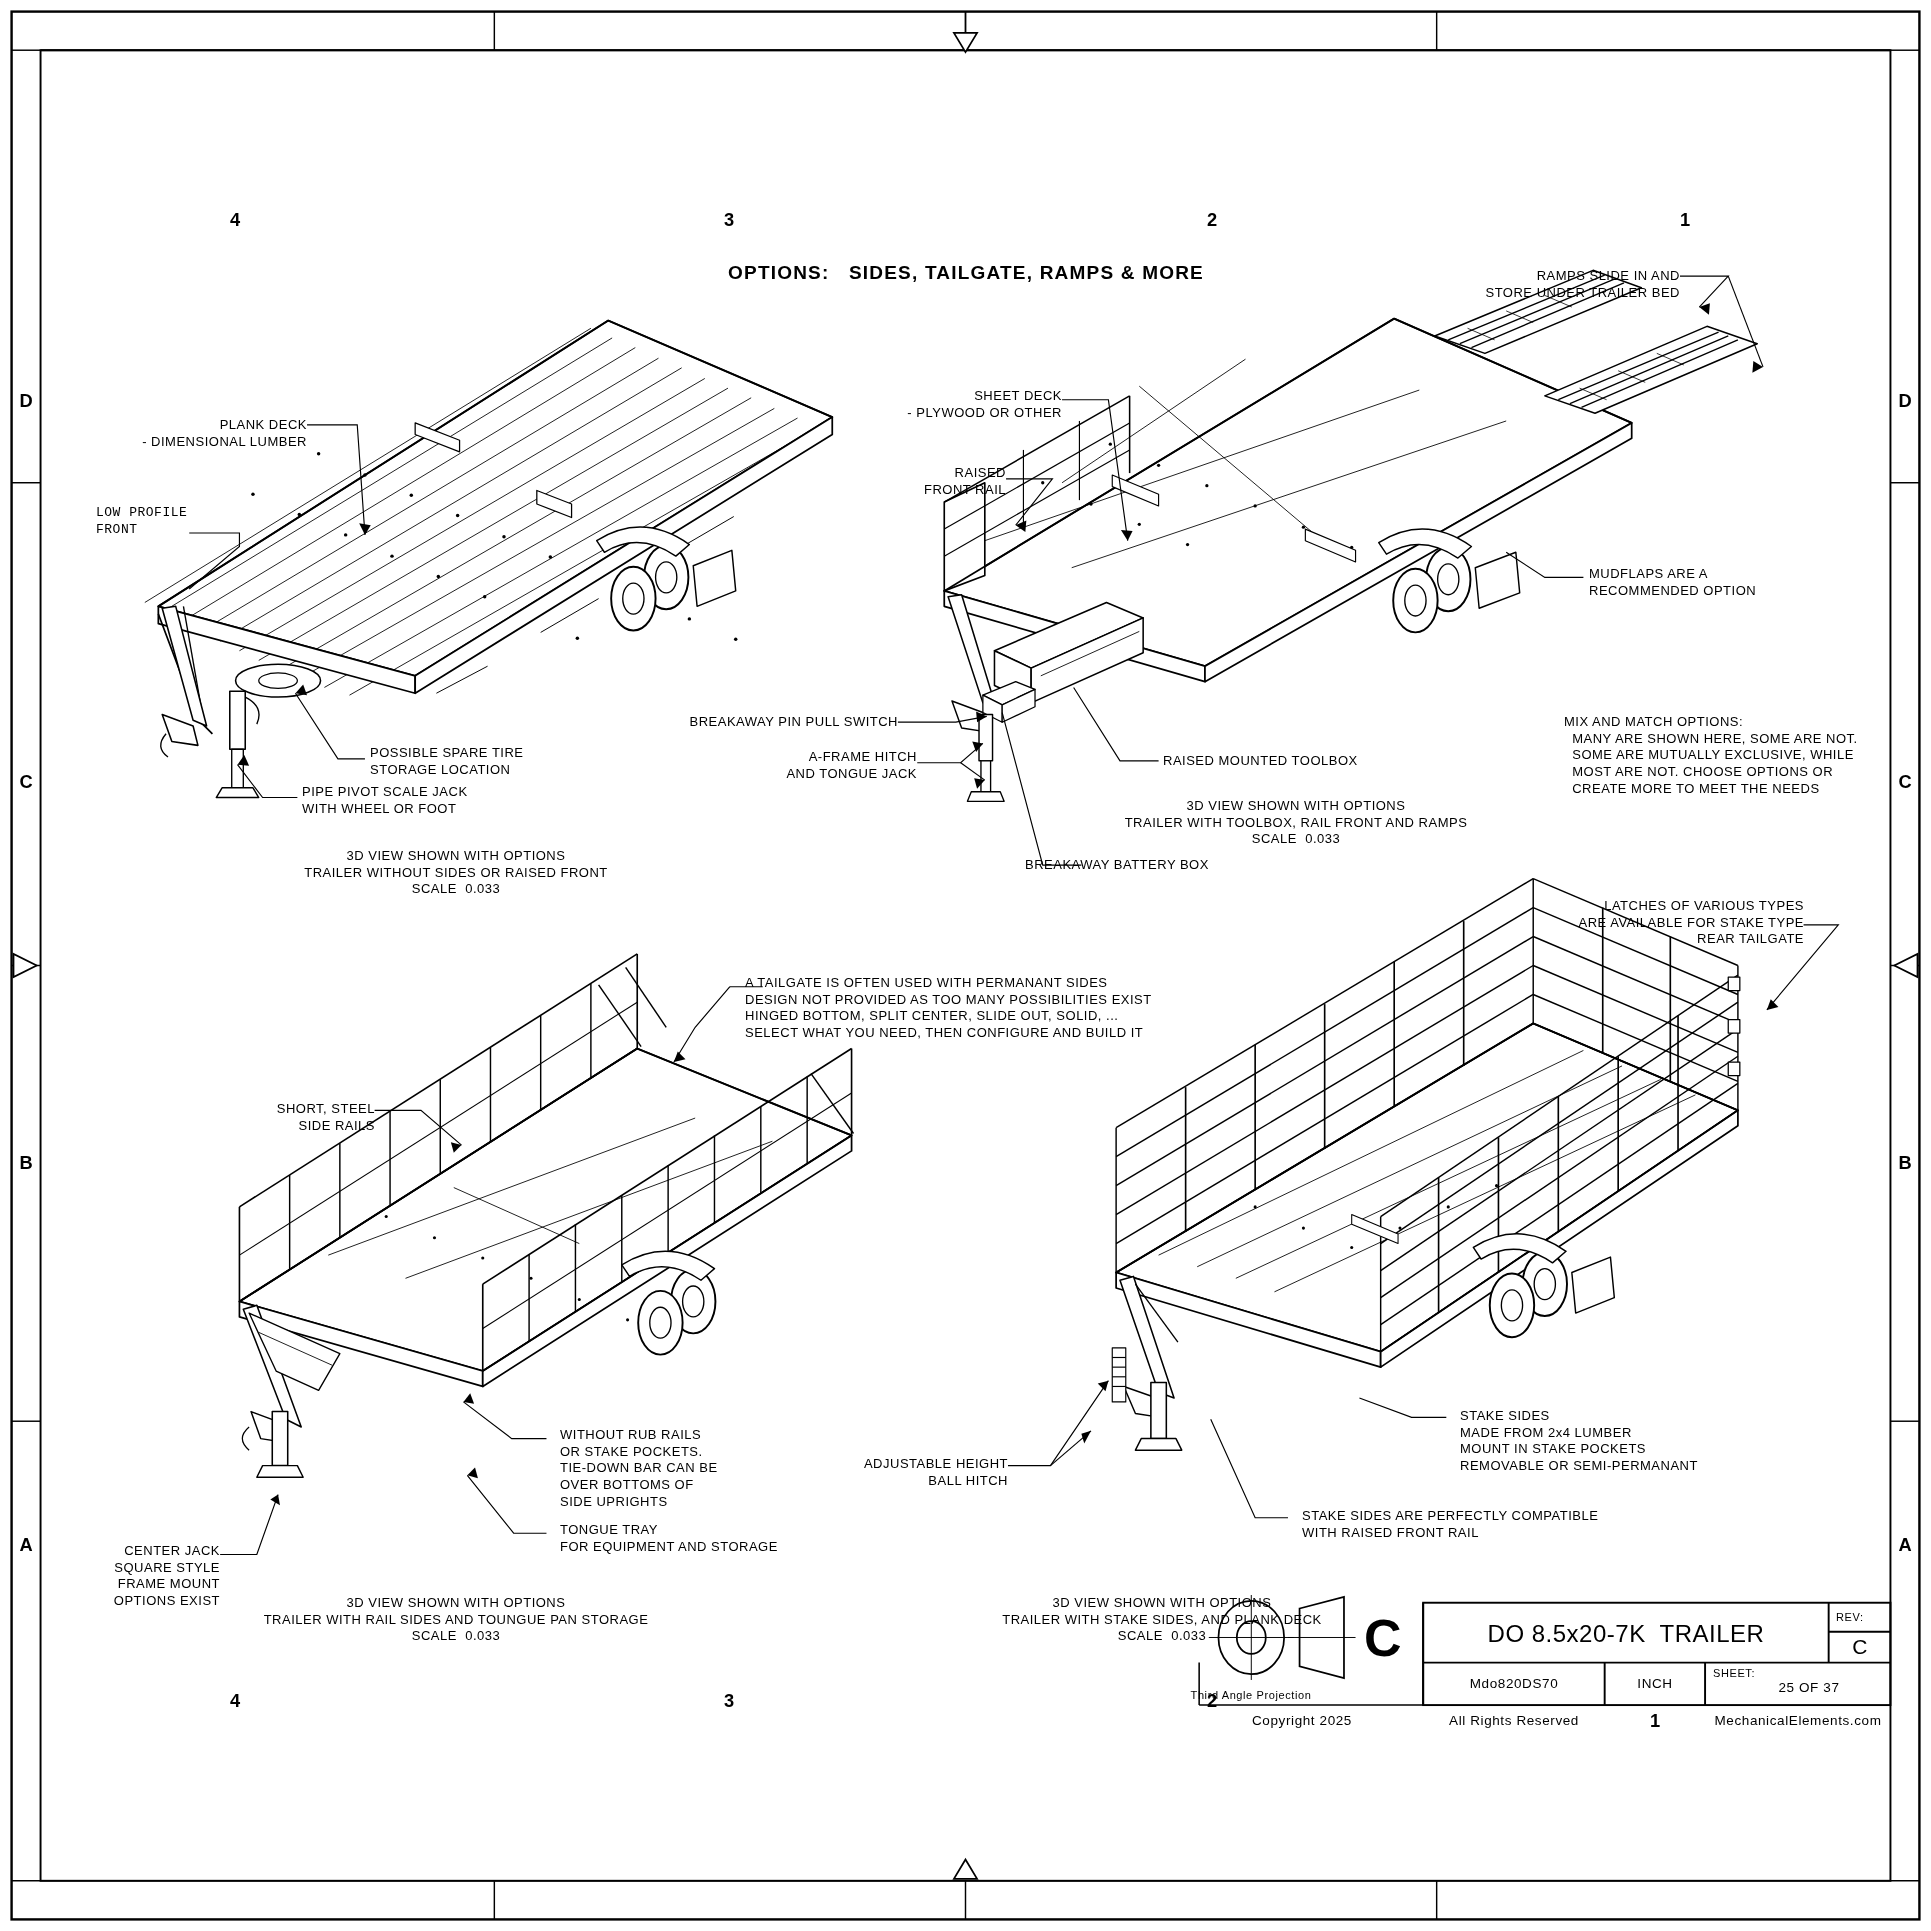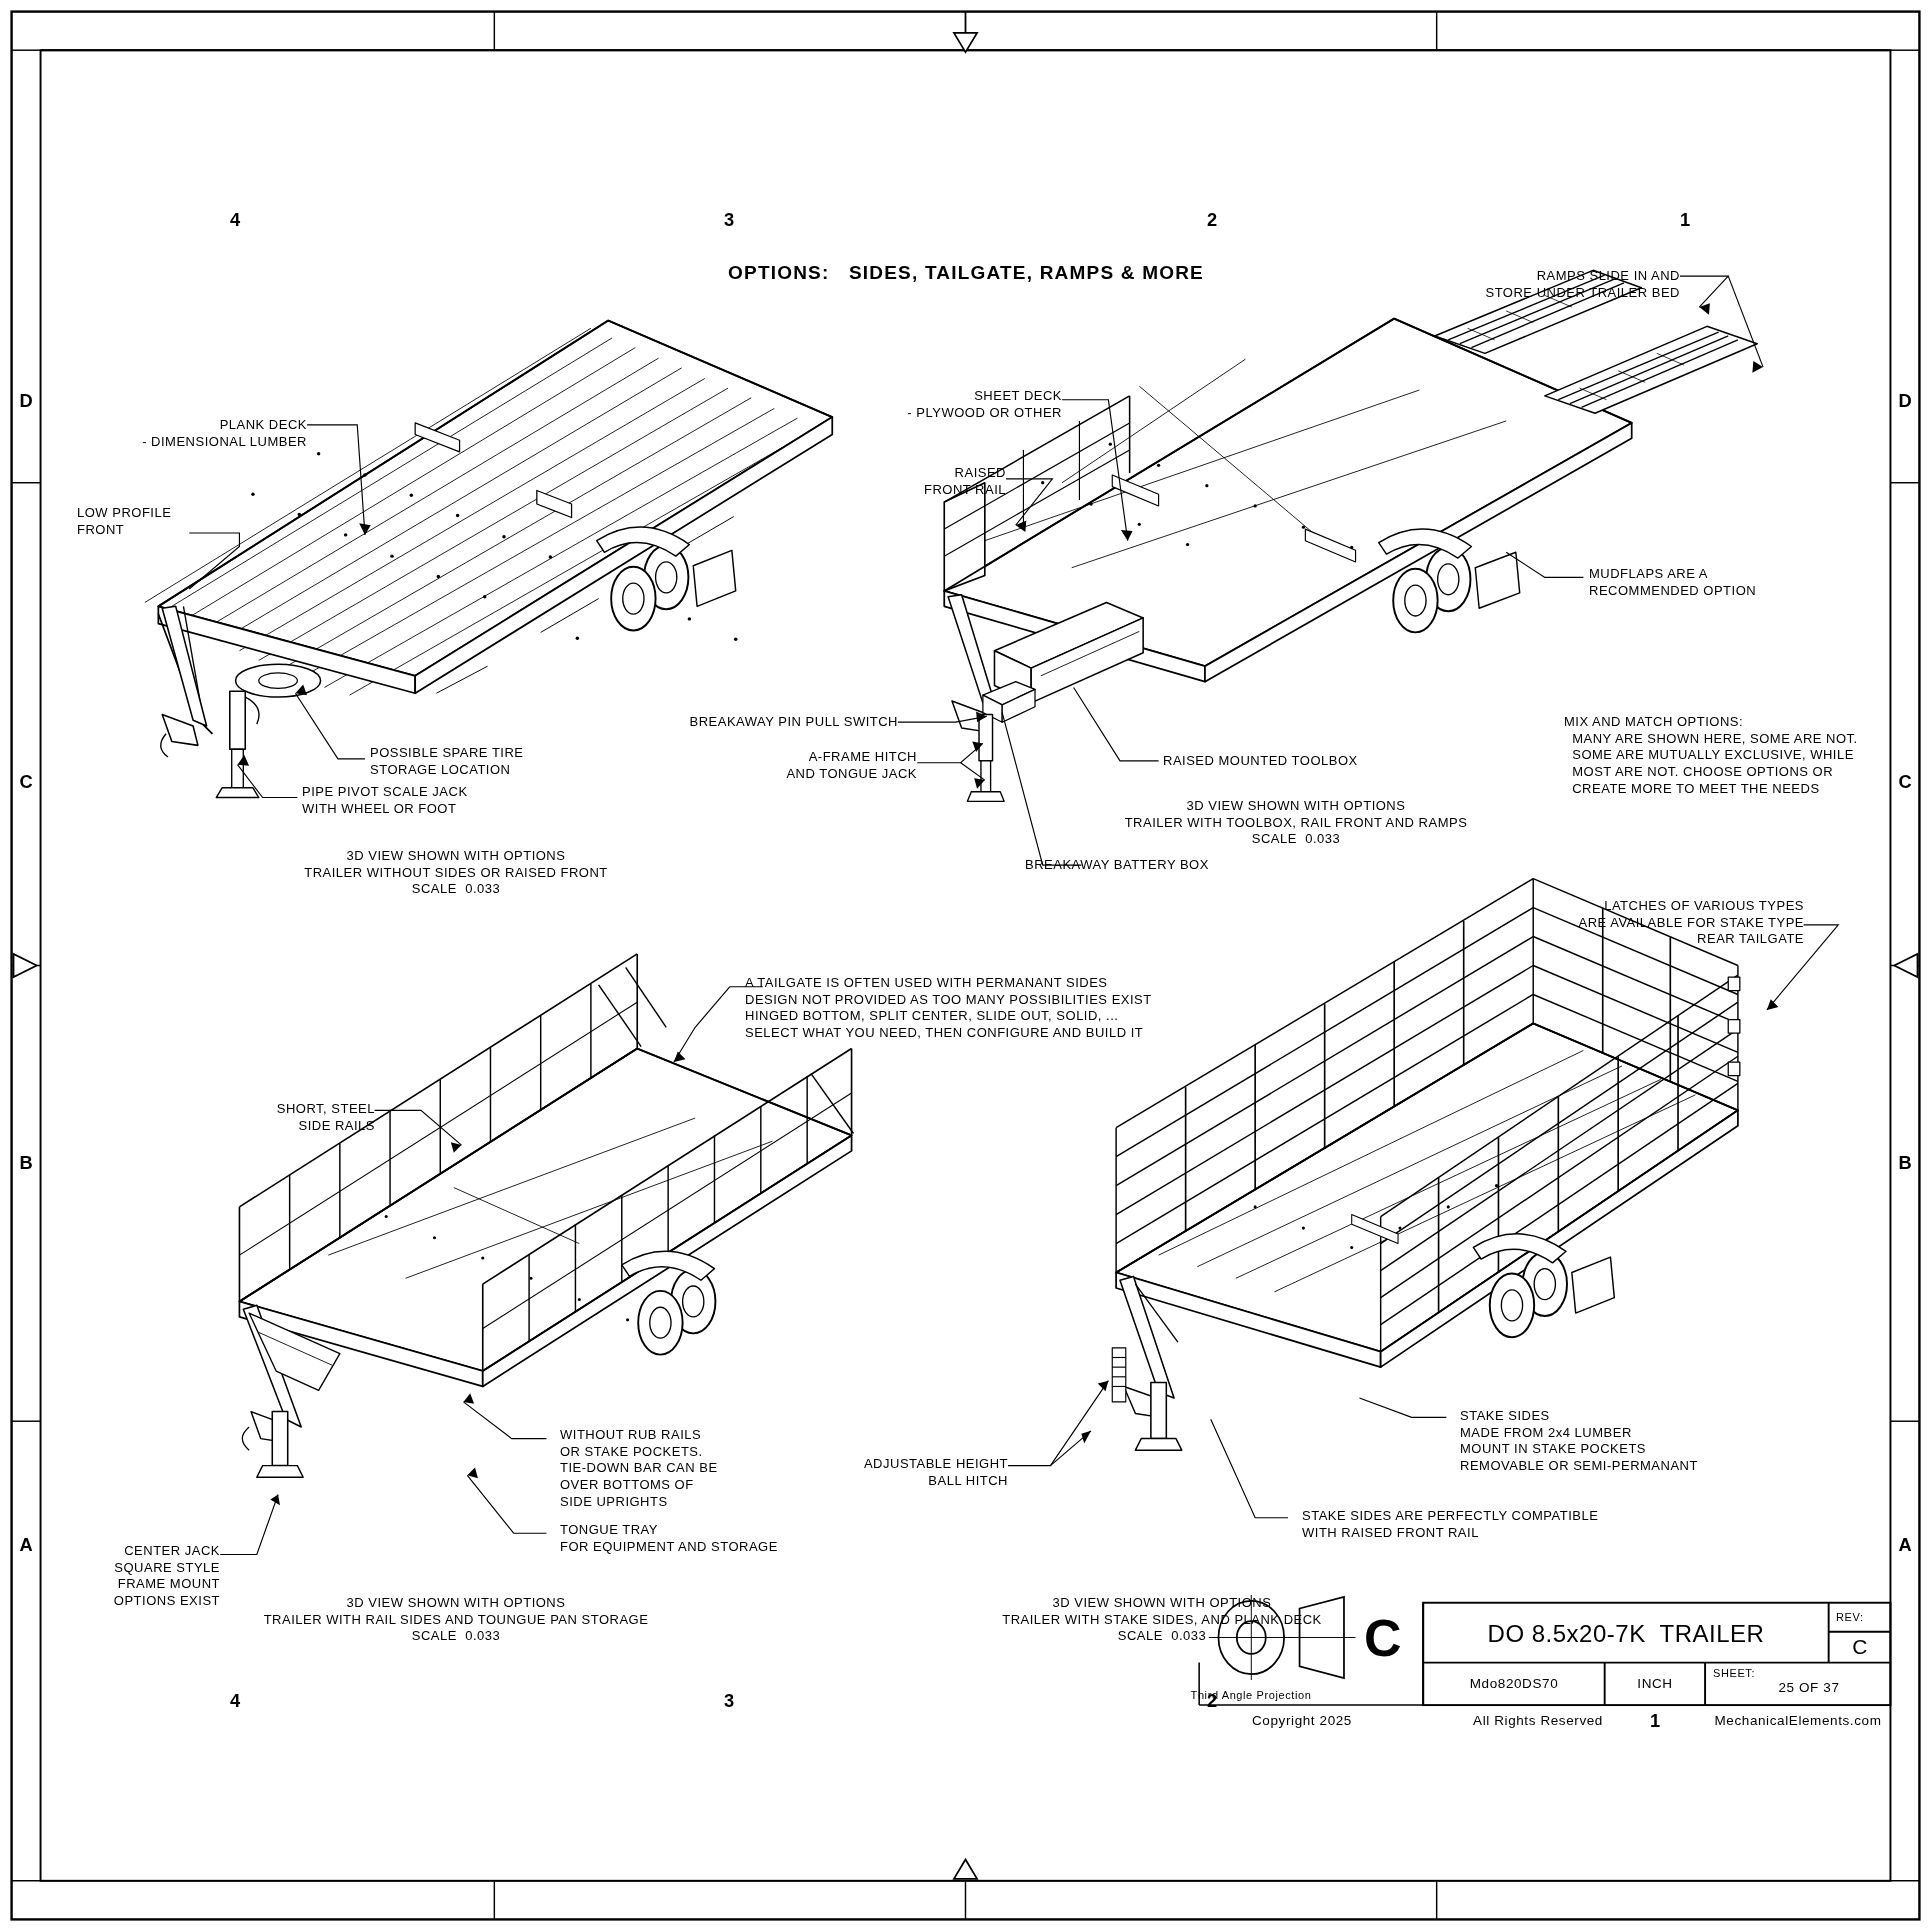--- a/index.html
+++ b/index.html
@@ -488,21 +488,21 @@
 
       <path d="M1044,1518 L1088,1518 L1148,1430"></path>
       <path d="M1148,1430 l -3,11 l -8,-8 z" fill="#000" stroke="none"></path>
       <path d="M1088,1518 L1130,1482"></path>
       <path d="M1130,1482 l -10,3 l 3,10 z" fill="#000" stroke="none"></path>
     </g>
   </svg>
 
   <div class="txt note r" style="left:104px;top:417px;width:203px;">PLANK DECK
 - DIMENSIONAL LUMBER</div>
-  <div class="txt note" style="left:77px;top:505px;">LOW PROFILE
+  <div class="txt note" style="left:96px;top:505px;font-family:Liberation Mono, monospace;">LOW PROFILE
 FRONT</div>
   <div class="txt note" style="left:370px;top:745px;">POSSIBLE SPARE TIRE
 STORAGE LOCATION</div>
   <div class="txt note" style="left:302px;top:784px;">PIPE PIVOT SCALE JACK
 WITH WHEEL OR FOOT</div>
   <div class="txt note c" style="left:456px;top:848px;transform:translateX(-50%);"><span>3D VIEW SHOWN WITH OPTIONS</span><br><span>TRAILER WITHOUT SIDES OR RAISED FRONT</span><br><span>SCALE  0.033</span></div>
 
   <div class="txt note r" style="left:848px;top:388px;width:214px;">SHEET DECK
 - PLYWOOD OR OTHER</div>
   <div class="txt note r" style="left:867px;top:465px;width:139px;">RAISED
@@ -590,20 +590,20 @@
   <div class="txt tb-title" style="left:1626px;top:1634px;transform:translate(-50%,-50%);">DO 8.5x20-7K  TRAILER</div>
   <div class="txt tb-tiny" style="left:1836px;top:1610px;">REV:</div>
   <div class="txt tb-rev" style="left:1860px;top:1647px;transform:translate(-50%,-50%);">C</div>
 
   <div class="txt tb-small" style="left:1514px;top:1684px;transform:translate(-50%,-50%);">Mdo820DS70</div>
   <div class="txt tb-small" style="left:1655px;top:1684px;transform:translate(-50%,-50%);">INCH</div>
   <div class="txt tb-tiny" style="left:1713px;top:1666px;">SHEET:</div>
   <div class="txt tb-small" style="left:1809px;top:1688px;transform:translate(-50%,-50%);">25 OF 37</div>
 
   <div class="txt tb-small" style="left:1302px;top:1721px;transform:translate(-50%,-50%);">Copyright 2025</div>
-  <div class="txt tb-small" style="left:1514px;top:1721px;transform:translate(-50%,-50%);margin-left:24px;">All Rights Reserved</div>
+  <div class="txt tb-small" style="left:1514px;top:1721px;transform:translate(-50%,-50%);">All Rights Reserved</div>
   <div class="txt tb-small" style="left:1798px;top:1721px;transform:translate(-50%,-50%);">MechanicalElements.com</div>
 
   <div class="zone" style="left:1212px;top:1701px;transform:translate(-50%,-50%);">2</div>
   <div class="zone" style="left:1655px;top:1721px;transform:translate(-50%,-50%);">1</div>
 
 </div>
 
 
 </body></html>

